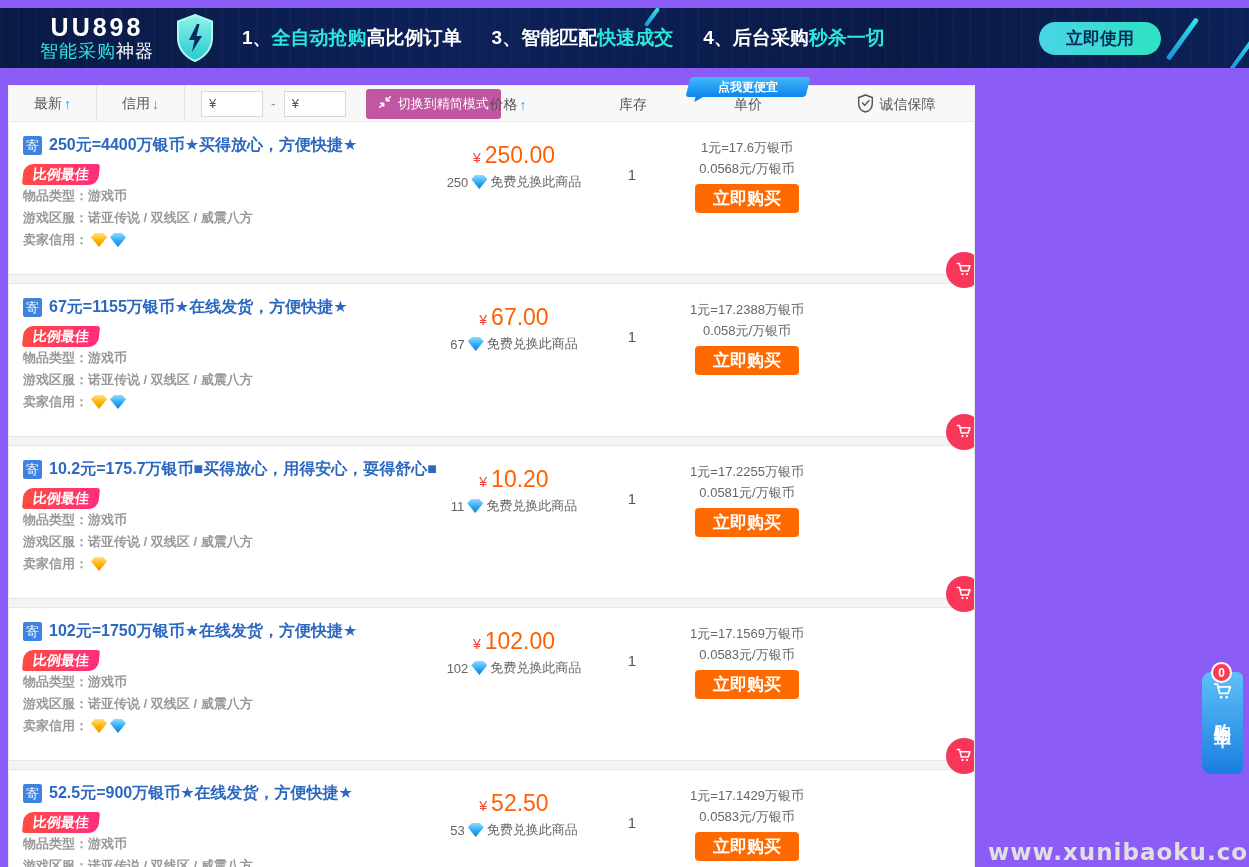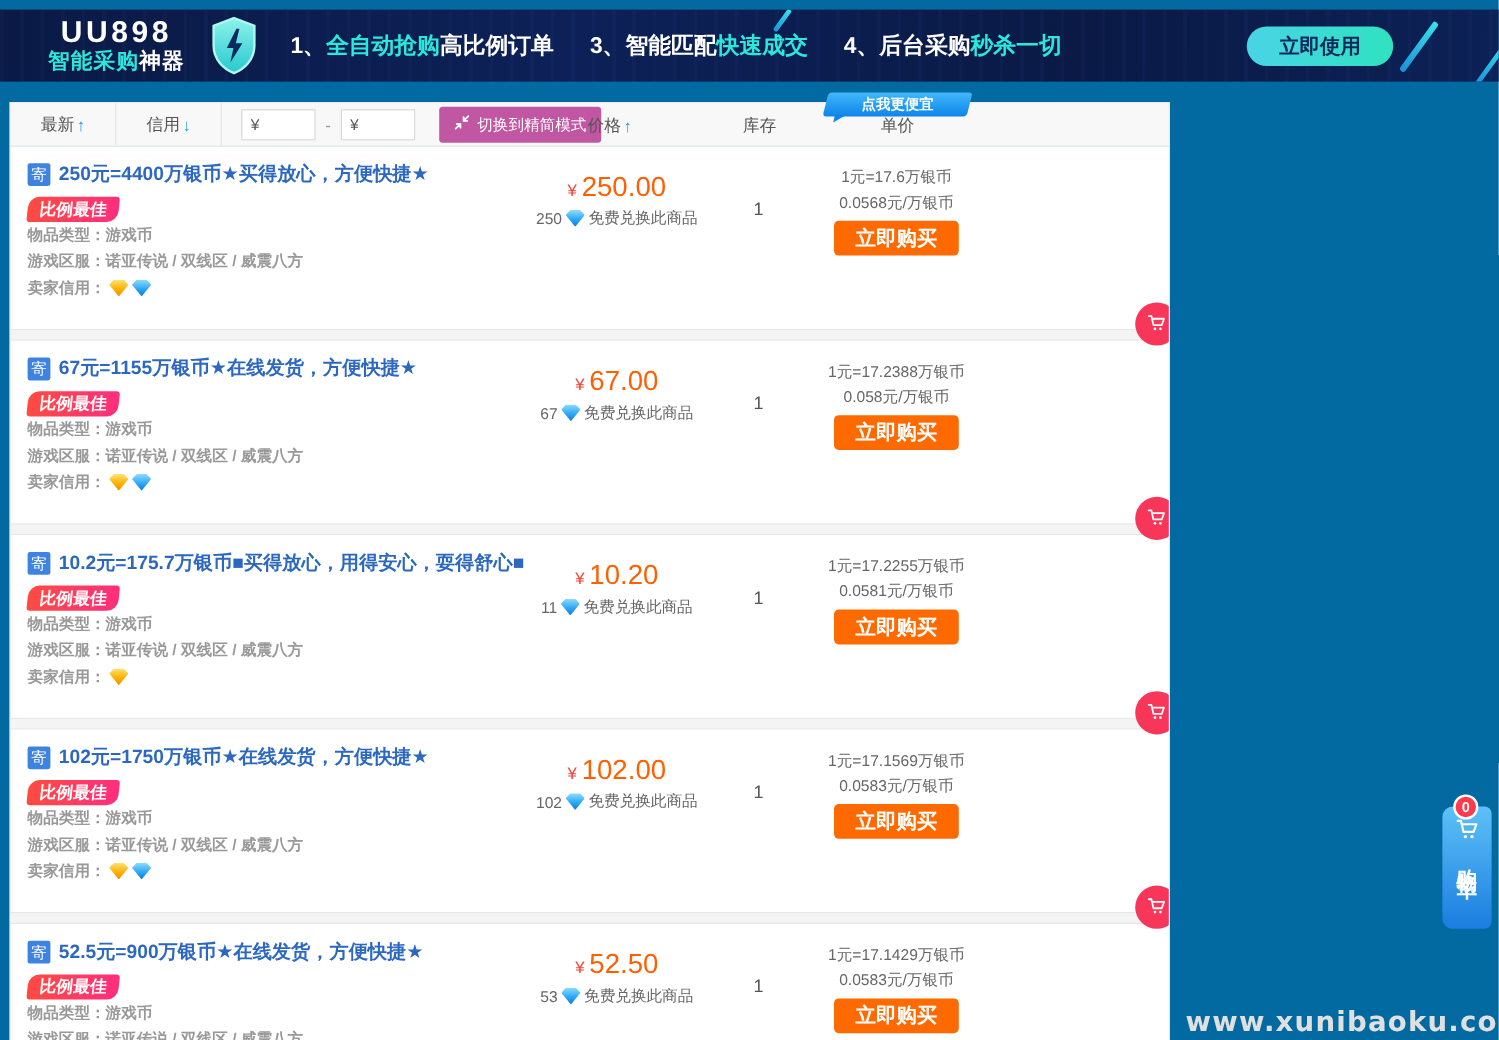--- a/index.html
+++ b/index.html
@@ -1,29 +1,29 @@
 <!DOCTYPE html>
 <html><head>
 <meta charset="utf-8">
 <style>
   * { margin:0; padding:0; box-sizing:border-box; }
   html,body { width:1249px; height:867px; overflow:hidden; background:#fff;
     font-family:"Liberation Sans","DejaVu Sans",sans-serif; }
-  .page { position:relative; width:1249px; height:867px; background:#0369a1; }
+  .page { position:relative; width:1249px; height:867px; background:#8b5cf6; }
 
   
   .top-banner { position:absolute; left:0; top:8px; width:1249px; height:60px;
     background:linear-gradient(95deg,#0a1a45 0%,#0d2158 38%,#0a1a45 72%,#0c2156 100%);
     display:flex; align-items:center; overflow:hidden; }
   .top-banner::before { content:""; position:absolute; inset:0;
     background:repeating-linear-gradient(90deg, rgba(64,110,200,0.10) 0 3px, transparent 3px 17px);
     opacity:.45; pointer-events:none; }
   .logo { margin-left:40px; text-align:center; line-height:1.1; position:relative; z-index:1; }
   .logo-l1 { font-size:25px; font-weight:bold; color:#fff; letter-spacing:3px; }
-  .logo-l2 { font-size:18px; font-weight:bold; color:#fff; letter-spacing:1px; }
+  .logo-l2 { font-size:18px; font-weight:normal; color:#fff; letter-spacing:1px; }
   .accent { color:#2be8dc; }
   .shield-wrap { margin-left:20px; position:relative; z-index:1; display:flex; align-items:center; }
   .features { display:flex; margin-left:26px; gap:30px; font-size:19px; font-weight:bold;
     color:#fff; white-space:nowrap; position:relative; z-index:1; }
   .cta-btn { margin-left:auto; margin-right:88px; width:122px; height:33px; border:none;
     border-radius:17px; background:linear-gradient(90deg,#49d4e6,#2fe2c0);
     color:#07275a; font-size:17px; font-weight:bold; cursor:pointer; position:relative; z-index:2;
     font-family:inherit; }
   .slash { position:absolute; background:linear-gradient(180deg,#37e2ea,#1b92da);
     transform:rotate(36deg); border-radius:2px; z-index:1; }
@@ -174,20 +174,29 @@
       </span>
       <span>切换到精简模式</span>
     </button>
     <div class="col-head col-price-h">
       <span>价格</span>
         <span class="sort-arrow">↑</span>
     </div>
     <div class="col-head col-stock-h">库存</div>
     <div class="col-head col-unit-h">单价</div>
     <div class="unit-badge"><span>点我更便宜</span></div>
+    <div class="col-head integrity">
+      <span>
+        <svg width="17" height="19" viewBox="0 0 20 22" fill="none" stroke="#555" stroke-width="1.7" stroke-linejoin="round">
+          <path d="M10 1 L18 4 V11 C18 16.5 14.5 19.8 10 21 C5.5 19.8 2 16.5 2 11 V4 Z"></path>
+          <polyline points="6.5,10.5 9,13.2 14,7.8" stroke-linecap="round"></polyline>
+        </svg>
+      </span>
+      <span>诚信保障</span>
+    </div>
   </div>
 
   <div class="list">
     <div class="card">
       <div class="info">
         <div class="title-line">
           <span class="tag">寄</span>
           <a class="title">250元=4400万银币★买得放心，方便快捷★</a>
         </div>
         <span class="ratio-badge"><span>比例最佳</span></span>

